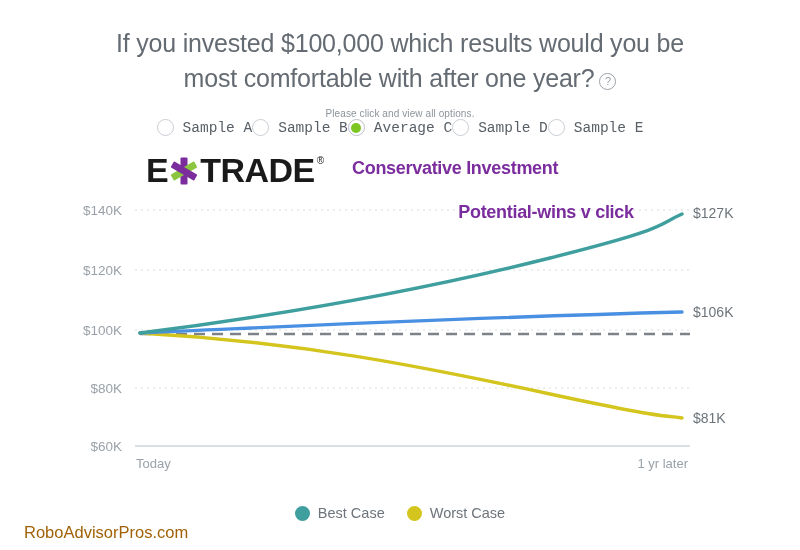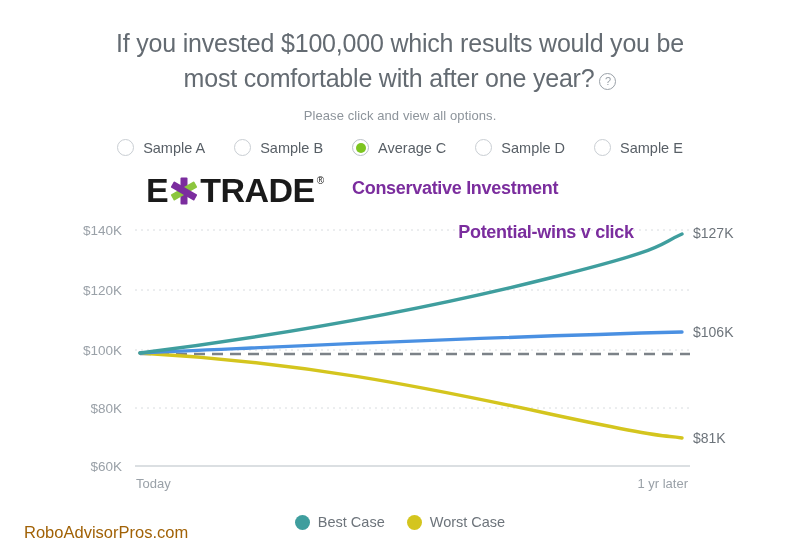--- a/index.html
+++ b/index.html
@@ -42,33 +42,32 @@
     border: 1.3px solid #9aa1a8;
     border-radius: 50%;
     font-size: 11px;
     line-height: 14px;
     text-align: center;
     color: #9aa1a8;
     margin-left: 5px;
     font-family: "Liberation Sans", sans-serif;
   }
   .subtitle {
-    font-size: 13px;
+    font-size: 10px;
     color: #8d949b;
     margin-top: 11px;
     letter-spacing: 0.1px;
   }
 
   
   .radio-row {
     display: flex;
     justify-content: center;
     align-items: center;
-    gap: 29px;
-    margin-top: 16px;
+    font-family: Liberation Mono, monospace;
   }
   .radio-option {
     display: flex;
     align-items: center;
     gap: 9px;
     cursor: pointer;
   }
   .radio-dot {
     width: 17px;
     height: 17px;
@@ -178,21 +177,21 @@
     font-size: 13px;
     fill: #9aa1a8;
   }
 
   
   .legend {
     display: flex;
     justify-content: center;
     align-items: center;
     gap: 22px;
-    margin-top: 8px;
+    margin-top: 19px;
   }
   .legend-item {
     display: flex;
     align-items: center;
     gap: 8px;
   }
   .legend-swatch {
     width: 15px;
     height: 15px;
     border-radius: 50%;

